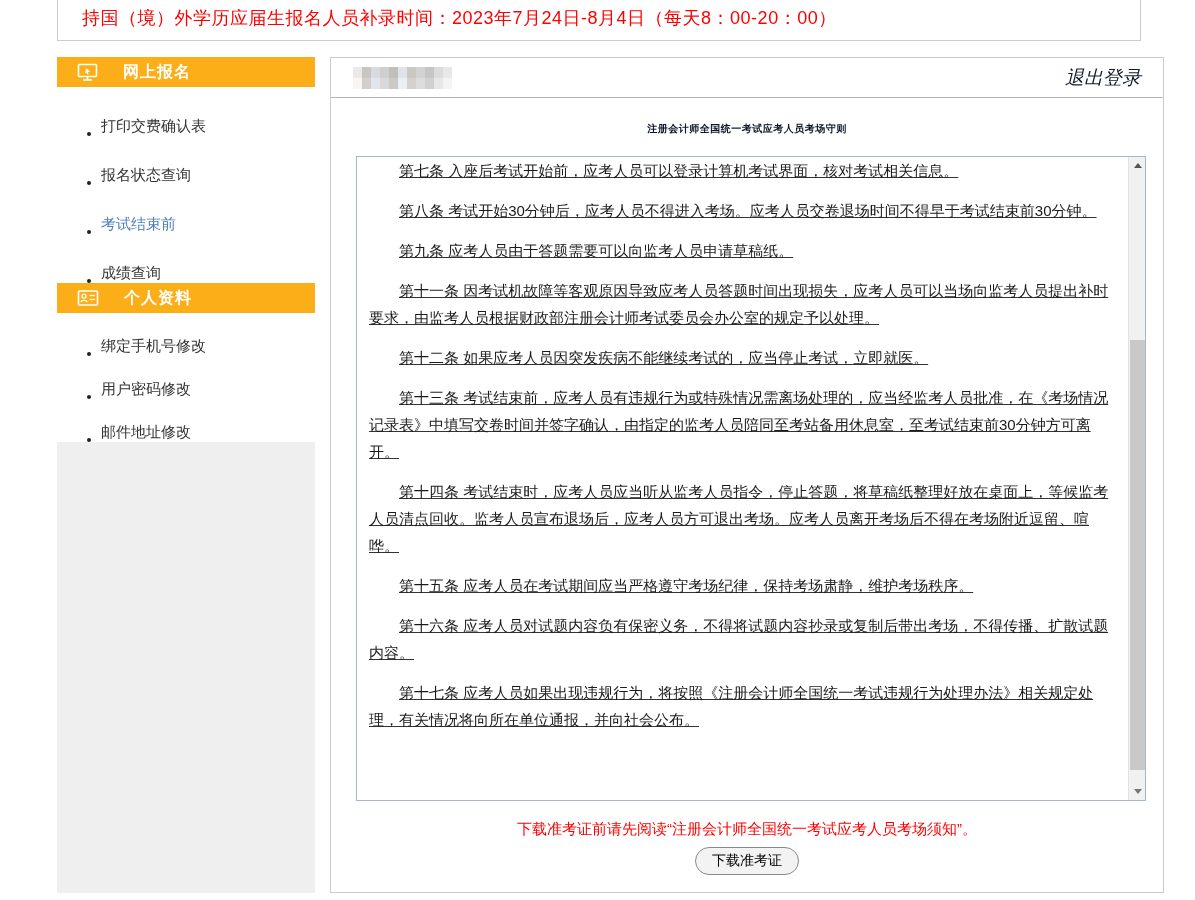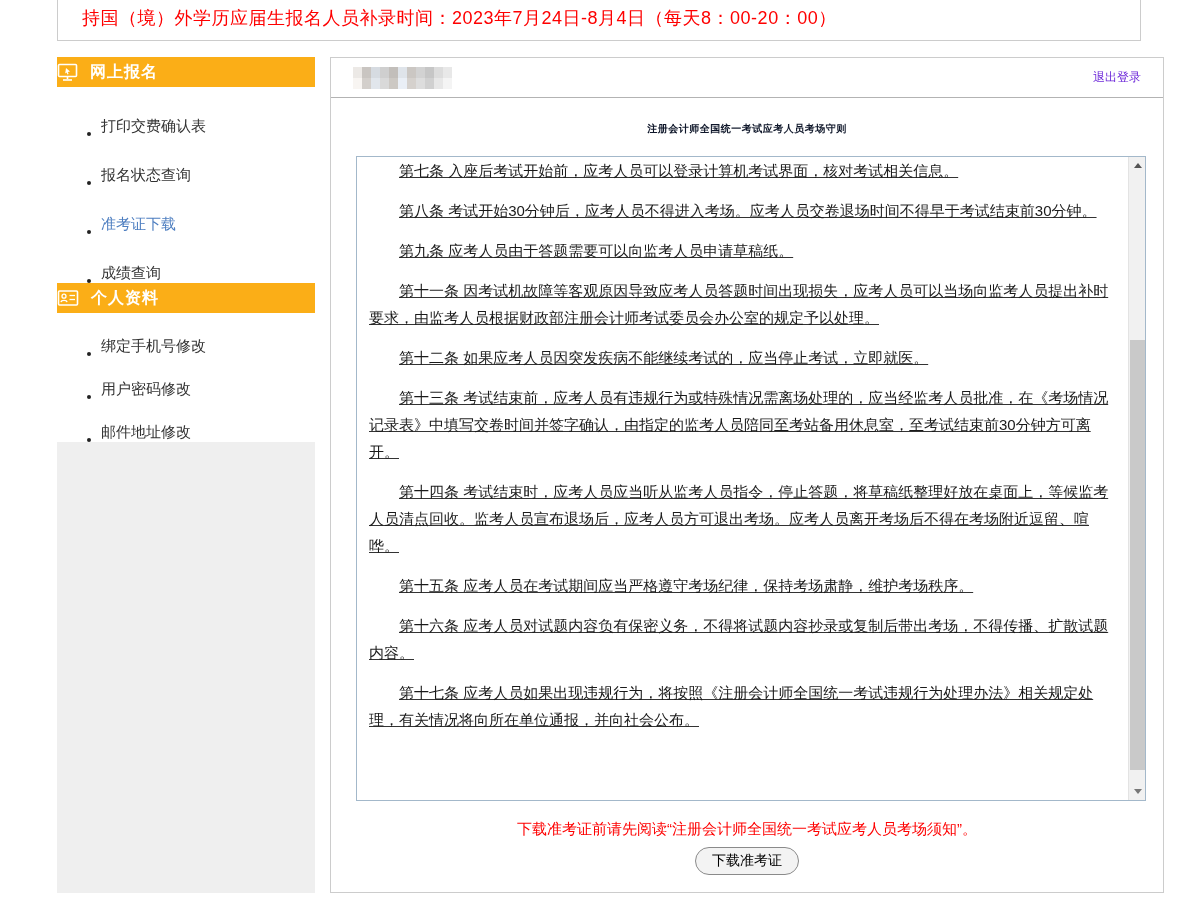--- a/index.html
+++ b/index.html
@@ -27,21 +27,21 @@
   
   .sidebar {
     position: absolute; left: 57px; top: 57px;
     width: 258px; height: 836px;
     background: #efefef;
     display: flex; flex-direction: column;
   }
   .side-header {
     height: 30px; background: #fbae17;
     display: flex; align-items: center;
-    padding-left: 0; gap: 12px;
+    padding-left: 20px; gap: 25px;
     color: #ffffff; font-size: 16px; font-weight: bold;
     letter-spacing: 1px;
   }
   .side-header svg { display:block; }
   .side-list { background: #ffffff; list-style: none; }
   .side-list.first li { height: 49px; }
   .side-list.second li { height: 43px; }
   .side-list li {
     display: flex; align-items: flex-end;
     padding-left: 30px; gap: 10px;
@@ -73,21 +73,21 @@
   .mosaic span:nth-child(11n+3){background:#d6dbe1;}
   .mosaic span:nth-child(11n+4){background:#cfcfcf;}
   .mosaic span:nth-child(11n+5){background:#c2beba;}
   .mosaic span:nth-child(11n+6){background:#dfe4ea;}
   .mosaic span:nth-child(11n+7){background:#cbc7c3;}
   .mosaic span:nth-child(11n+8){background:#d2d2d2;}
   .mosaic span:nth-child(11n+9){background:#c6c6c6;}
   .mosaic span:nth-child(11n+10){background:#dcdcdc;}
   .mosaic span:nth-child(11n){background:#e8e8e8;}
   .mosaic span:nth-child(n+12){filter:brightness(1.05);}
-  .logout { color: #6d28d9; font-size: 12px; cursor: pointer; }
+  .logout { color: #0f172a; font-size: 19px; cursor: pointer; font-style: italic; }
 
   .doc-title {
     text-align: center; font-size: 10px; font-weight: bold;
     color: #0f172a; margin-top: 24px; letter-spacing: .5px;
   }
 
   
   .rules-box {
     position: absolute; left: 25px; top: 98px;
     width: 790px; height: 645px;
@@ -167,21 +167,21 @@
     <li>
       <span class="bullet"></span>
       <span>打印交费确认表</span>
     </li>
     <li>
       <span class="bullet"></span>
       <span>报名状态查询</span>
     </li>
     <li class="active">
       <span class="bullet"></span>
-      <span>准考证下载</span>
+      <span>考试结束前</span>
     </li>
     <li>
       <span class="bullet"></span>
       <span>成绩查询</span>
     </li>
   </ul>
   <div class="side-header">
     <svg width="22" height="18" viewBox="0 0 22 18">
       <rect x="1.5" y="2" width="19" height="14" rx="1" fill="none" stroke="#ffffff" stroke-width="1.6"></rect>
       <circle cx="7" cy="7.2" r="2" fill="none" stroke="#ffffff" stroke-width="1.3"></circle>

